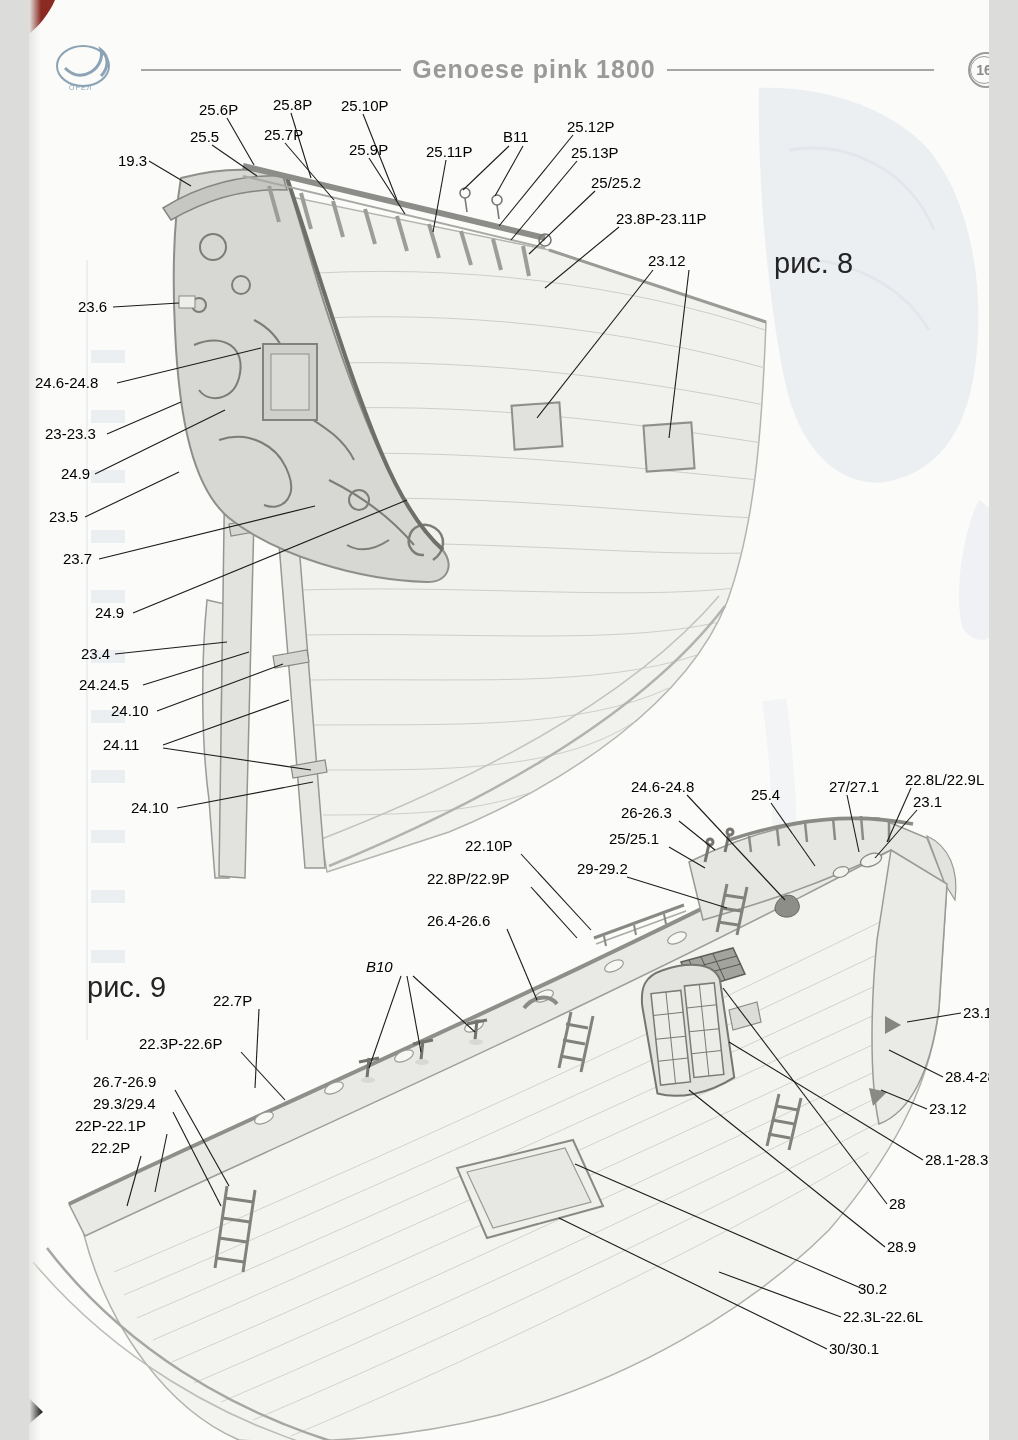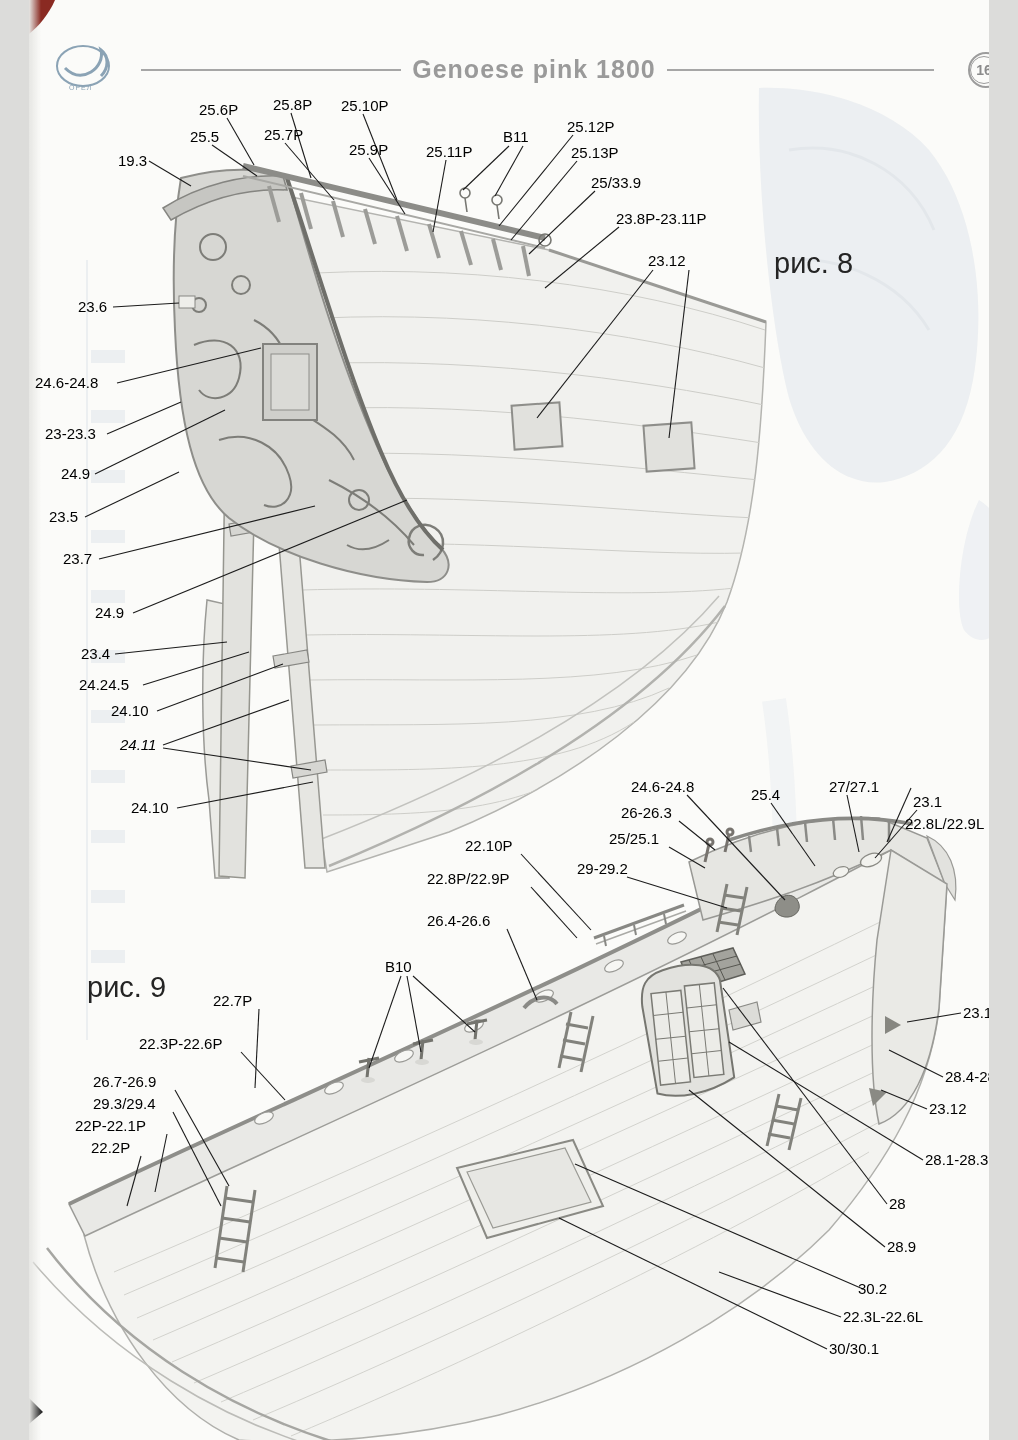--- a/index.html
+++ b/index.html
@@ -360,48 +360,48 @@
       <div class="part-label" style="left: 170px; top: 101px;">25.6P</div>
       <div class="part-label" style="left: 244px; top: 96px;">25.8P</div>
       <div class="part-label" style="left: 312px; top: 97px;">25.10P</div>
       <div class="part-label" style="left: 161px; top: 128px;">25.5</div>
       <div class="part-label" style="left: 235px; top: 126px; text-align: right;">25.7P</div>
       <div class="part-label" style="left: 320px; top: 141px; text-align: center;">25.9P</div>
       <div class="part-label" style="left: 397px; top: 143px;">25.11P</div>
       <div class="part-label" style="left: 474px; top: 128px;">B11</div>
       <div class="part-label" style="left: 538px; top: 118px;">25.12P</div>
       <div class="part-label" style="left: 542px; top: 144px;">25.13P</div>
-      <div class="part-label" style="left: 562px; top: 174px;">25/33.9</div>
+      <div class="part-label" style="left: 562px; top: 174px;">25/25.2</div>
       <div class="part-label" style="left: 587px; top: 210px;">23.8P-23.11P</div>
       <div class="part-label" style="left: 619px; top: 252px;">23.12</div>
       <div class="part-label" style="left: 89px; top: 152px;">19.3</div>
       <div class="part-label" style="left: 49px; top: 298px;">23.6</div>
       <div class="part-label" style="left: 6px; top: 374px;">24.6-24.8</div>
       <div class="part-label" style="left: 16px; top: 425px;">23-23.3</div>
       <div class="part-label" style="left: 32px; top: 465px;">24.9</div>
       <div class="part-label" style="left: 20px; top: 508px;">23.5</div>
       <div class="part-label" style="left: 34px; top: 550px;">23.7</div>
       <div class="part-label" style="left: 66px; top: 604px;">24.9</div>
       <div class="part-label" style="left: 52px; top: 645px;">23.4</div>
       <div class="part-label" style="left: 50px; top: 676px;">24.24.5</div>
       <div class="part-label" style="left: 82px; top: 702px;">24.10</div>
-      <div class="part-label" style="left: 91px; top: 736px; font-style: italic;">24.11</div>
+      <div class="part-label" style="left: 74px; top: 736px;">24.11</div>
       <div class="part-label" style="left: 102px; top: 799px;">24.10</div>
       <div class="part-label" style="left: 602px; top: 778px;">24.6-24.8</div>
       <div class="part-label" style="left: 722px; top: 786px;">25.4</div>
       <div class="part-label" style="left: 800px; top: 778px;">27/27.1</div>
-      <div class="part-label" style="left: 876px; top: 771px; margin-top: 44px;">22.8L/22.9L</div>
+      <div class="part-label" style="left: 876px; top: 771px;">22.8L/22.9L</div>
       <div class="part-label" style="left: 884px; top: 793px;">23.1</div>
       <div class="part-label" style="left: 592px; top: 804px;">26-26.3</div>
       <div class="part-label" style="left: 580px; top: 830px;">25/25.1</div>
       <div class="part-label" style="left: 436px; top: 837px;">22.10P</div>
       <div class="part-label" style="left: 548px; top: 860px;">29-29.2</div>
       <div class="part-label" style="left: 398px; top: 870px;">22.8P/22.9P</div>
       <div class="part-label" style="left: 398px; top: 912px;">26.4-26.6</div>
-      <div class="part-label" style="left: 356px; top: 958px;">B10</div>
+      <div class="part-label" style="left: 337px; top: 958px; font-style: italic;">B10</div>
       <div class="part-label" style="left: 184px; top: 992px;">22.7P</div>
       <div class="part-label" style="left: 110px; top: 1035px;">22.3P-22.6P</div>
       <div class="part-label" style="left: 64px; top: 1073px;">26.7-26.9</div>
       <div class="part-label" style="left: 64px; top: 1095px;">29.3/29.4</div>
       <div class="part-label" style="left: 46px; top: 1117px;">22P-22.1P</div>
       <div class="part-label" style="left: 62px; top: 1139px;">22.2P</div>
       <div class="part-label" style="left: 934px; top: 1004px;">23.12</div>
       <div class="part-label" style="left: 916px; top: 1068px;">28.4-28.8</div>
       <div class="part-label" style="left: 900px; top: 1100px;">23.12</div>
       <div class="part-label" style="left: 896px; top: 1151px;">28.1-28.3</div>

